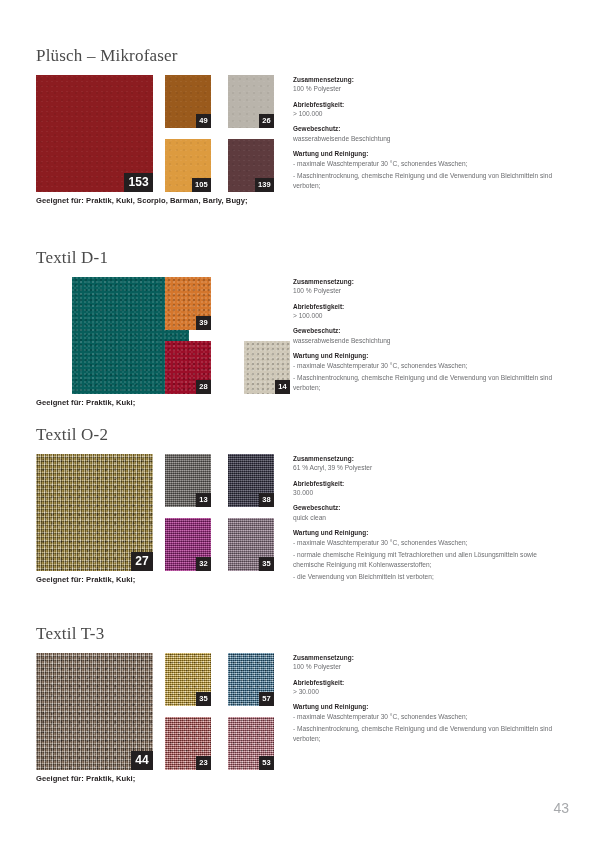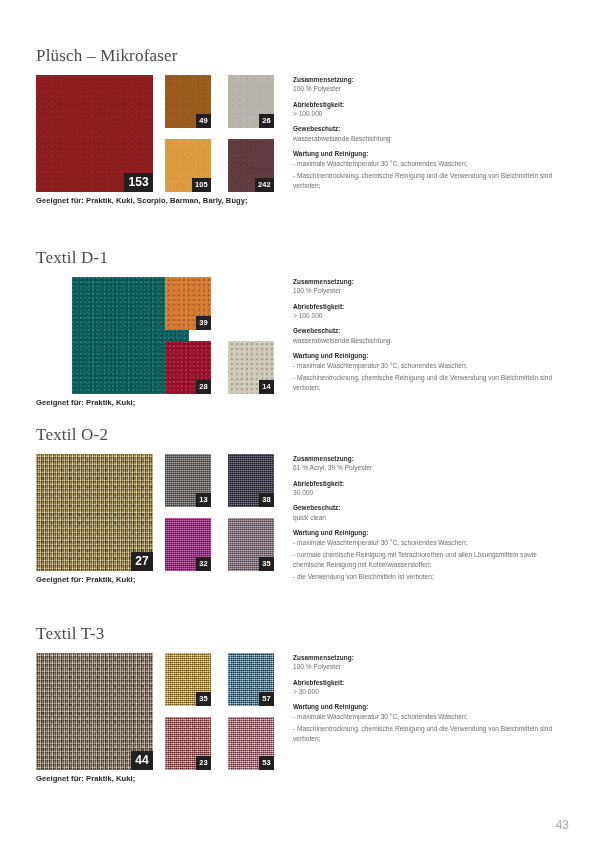--- a/index.html
+++ b/index.html
@@ -83,22 +83,22 @@
     font-size:6.4px;
     letter-spacing:.05px;
     margin-bottom:0.5px;
   }
   .spec-v{color:#6d6e71;font-size:6.6px;}
   .spec-li{color:#6d6e71;font-size:6.6px;margin-bottom:2.5px;}
   .spec-li:last-child{margin-bottom:0;}
 
   .page-num{
     position:absolute;
-    right:26px;bottom:10px;
-    font-size:12px;
+    right:26px;bottom:26px;
+    font-size:14px;
     color:#a7a9ac;
     font-family:"Liberation Sans", sans-serif;
   }
 
   
   .tex-plain{background-image:
       radial-gradient(circle at 20% 30%, rgba(255,255,255,.055) 0 1px, transparent 1px),
       radial-gradient(circle at 70% 60%, rgba(0,0,0,.05) 0 1px, transparent 1px);
     background-size:5px 5px, 7px 7px;}
 
@@ -143,21 +143,21 @@
             <div class="sw sw-sm pos-a tex-plain" style="background-color: rgb(154, 90, 28);">
               <span class="badge">49</span>
             </div>
             <div class="sw sw-sm pos-b tex-plain" style="background-color: rgb(185, 180, 171);">
               <span class="badge">26</span>
             </div>
             <div class="sw sw-sm pos-c tex-plain" style="background-color: rgb(221, 155, 63);">
               <span class="badge">105</span>
             </div>
             <div class="sw sw-sm pos-d tex-plain" style="background-color: rgb(94, 59, 62);">
-              <span class="badge">242</span>
+              <span class="badge">139</span>
             </div>
           </div>
           <div class="suited" style="top: 121px;">Geeignet für: Praktik, Kuki, Scorpio, Barman, Barly, Bugy;</div>
           <div class="specs">
             <div class="spec-block">
               <div class="spec-h">Zusammensetzung:</div>
               <div class="spec-v">100 % Polyester</div>
             </div>
             <div class="spec-block">
               <div class="spec-h">Abriebfestigkeit:</div>
@@ -181,21 +181,21 @@
           <div class="swatch-area" style="width: 245px; height: 117px;">
             <div class="sw sw-big tex-chenille" style="background-color: rgb(7, 94, 91); margin-left: 36px;">
               <span class="badge">48</span>
             </div>
             <div class="sw sw-sm pos-a tex-chenille" style="background-color: rgb(212, 118, 44);">
               <span class="badge">39</span>
             </div>
             <div class="sw sw-sm pos-c tex-chenille" style="background-color: rgb(156, 13, 40);">
               <span class="badge">28</span>
             </div>
-            <div class="sw sw-sm pos-d tex-chenille" style="background-color: rgb(207, 200, 184);">
+            <div class="sw sw-sm pos-d tex-chenille" style="background-color: rgb(207, 200, 184); margin-left: 16px;">
               <span class="badge">14</span>
             </div>
           </div>
           <div class="suited" style="top: 121px;">Geeignet für: Praktik, Kuki;</div>
           <div class="specs">
             <div class="spec-block">
               <div class="spec-h">Zusammensetzung:</div>
               <div class="spec-v">100 % Polyester</div>
             </div>
             <div class="spec-block">

